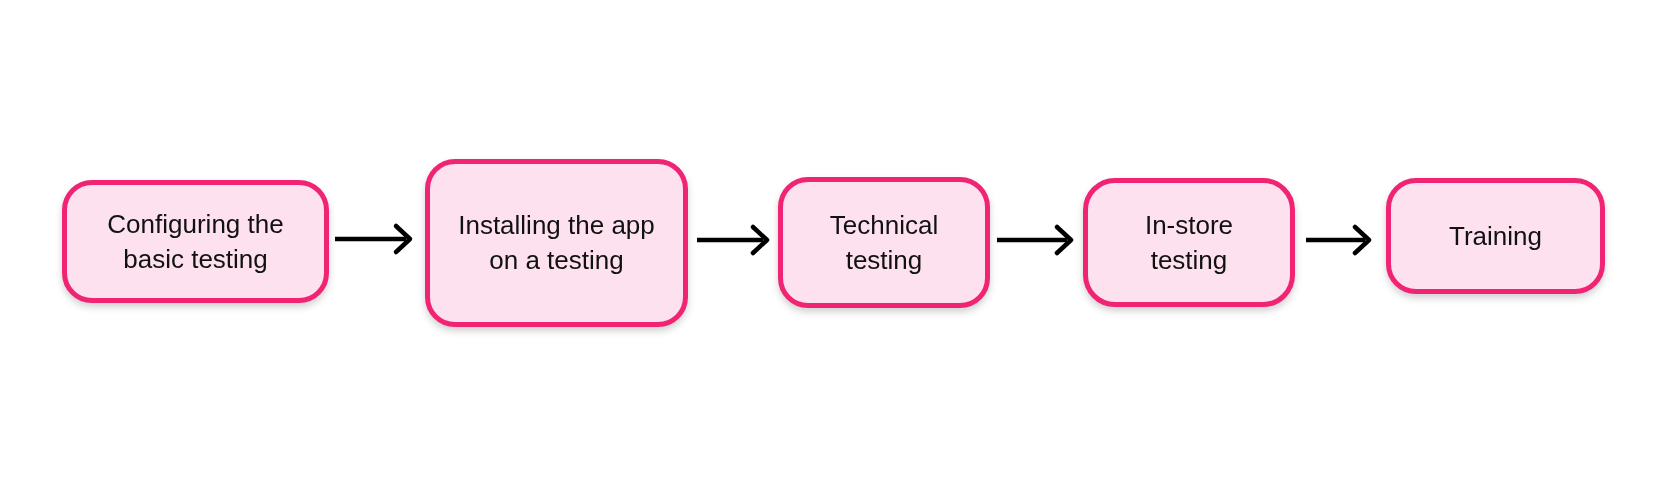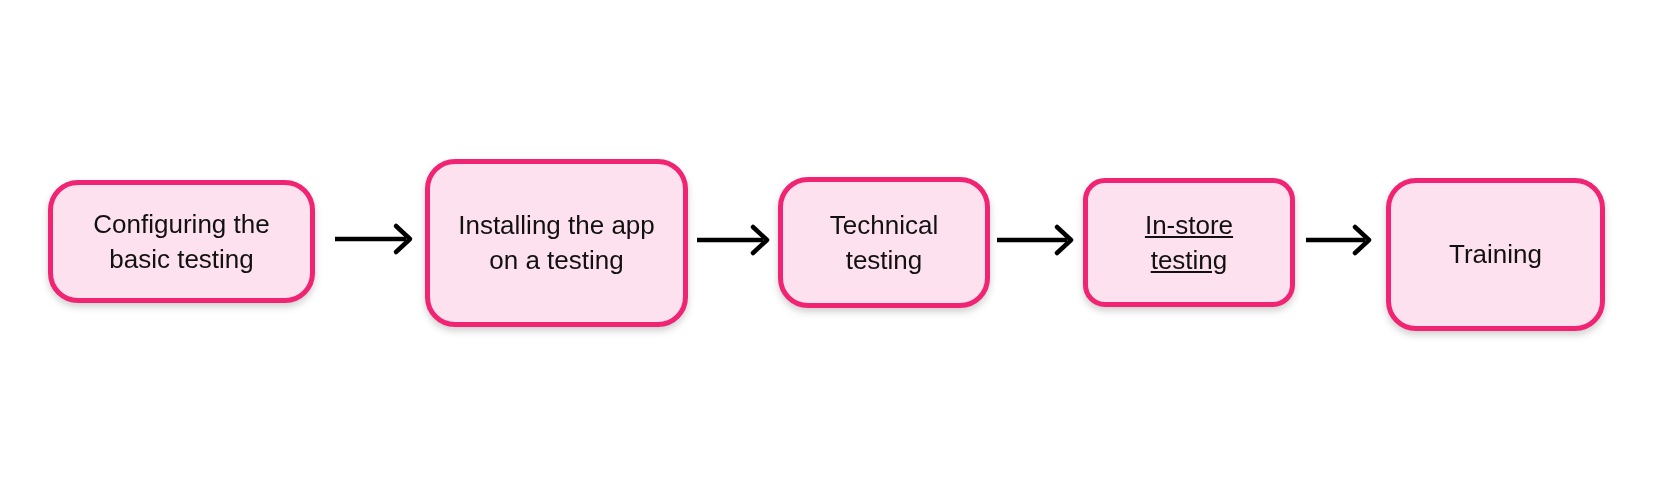--- a/index.html
+++ b/index.html
@@ -32,37 +32,37 @@
   }
   .arrow {
     position: absolute;
     display: block;
   }
 </style>
 </head>
 <body>
 
 <div class="canvas" id="flowchart-canvas" style="width: 1660px; height: 480px; background: rgb(255, 255, 255);">
-    <div class="node" style="left: 48px; top: 180px; width: 267px; height: 123px; background: rgb(253, 225, 238); border-color: rgb(240, 36, 114); border-width: 5px; border-radius: 30px; color: rgb(17, 17, 17); font-size: 26px; line-height: 35px;">
+    <div class="node" style="left: 62px; top: 180px; width: 267px; height: 123px; background: rgb(253, 225, 238); border-color: rgb(240, 36, 114); border-width: 5px; border-radius: 30px; color: rgb(17, 17, 17); font-size: 26px; line-height: 35px;">
       <span class="node-line">Configuring the</span>
       <span class="node-line">basic testing</span>
     </div>
     <div class="node" style="left: 425px; top: 159px; width: 263px; height: 168px; background: rgb(253, 225, 238); border-color: rgb(240, 36, 114); border-width: 5px; border-radius: 30px; color: rgb(17, 17, 17); font-size: 26px; line-height: 35px;">
       <span class="node-line">Installing the app</span>
       <span class="node-line">on a testing</span>
     </div>
     <div class="node" style="left: 778px; top: 177px; width: 212px; height: 131px; background: rgb(253, 225, 238); border-color: rgb(240, 36, 114); border-width: 5px; border-radius: 30px; color: rgb(17, 17, 17); font-size: 26px; line-height: 35px;">
       <span class="node-line">Technical</span>
       <span class="node-line">testing</span>
     </div>
-    <div class="node" style="left: 1083px; top: 178px; width: 212px; height: 129px; background: rgb(253, 225, 238); border-color: rgb(240, 36, 114); border-width: 5px; border-radius: 22px; color: rgb(17, 17, 17); font-size: 26px; line-height: 35px; text-decoration: underline;">
+    <div class="node" style="left: 1083px; top: 178px; width: 212px; height: 129px; background: rgb(253, 225, 238); border-color: rgb(240, 36, 114); border-width: 5px; border-radius: 32px; color: rgb(17, 17, 17); font-size: 26px; line-height: 35px;">
       <span class="node-line">In-store</span>
       <span class="node-line">testing</span>
     </div>
-    <div class="node" style="left: 1386px; top: 178px; width: 219px; height: 153px; background: rgb(253, 225, 238); border-color: rgb(240, 36, 114); border-width: 5px; border-radius: 30px; color: rgb(17, 17, 17); font-size: 26px; line-height: 35px;">
+    <div class="node" style="left: 1386px; top: 178px; width: 219px; height: 116px; background: rgb(253, 225, 238); border-color: rgb(240, 36, 114); border-width: 5px; border-radius: 30px; color: rgb(17, 17, 17); font-size: 26px; line-height: 35px;">
       <span class="node-line">Training</span>
     </div>
     <svg class="arrow" width="80" height="44" style="left: 335px; top: 217px;">
       <line x1="0" y1="22" x2="71" y2="22" stroke="#000000" stroke-width="4.5"></line>
       <polyline points="61,9 75,22 61,35" fill="none" stroke="#000000" stroke-width="4.5" stroke-linecap="round" stroke-linejoin="round"></polyline>
     </svg>
     <svg class="arrow" width="75" height="44" style="left: 697px; top: 218px;">
       <line x1="0" y1="22" x2="66" y2="22" stroke="#000000" stroke-width="4.5"></line>
       <polyline points="56,9 70,22 56,35" fill="none" stroke="#000000" stroke-width="4.5" stroke-linecap="round" stroke-linejoin="round"></polyline>
     </svg>

